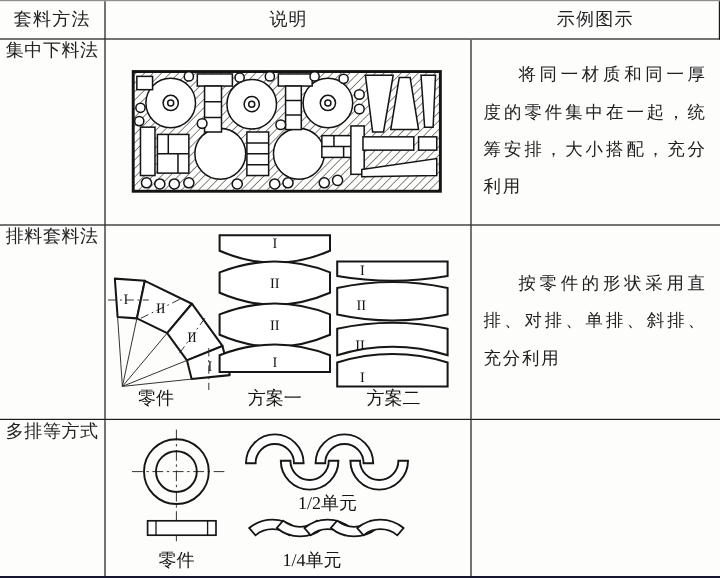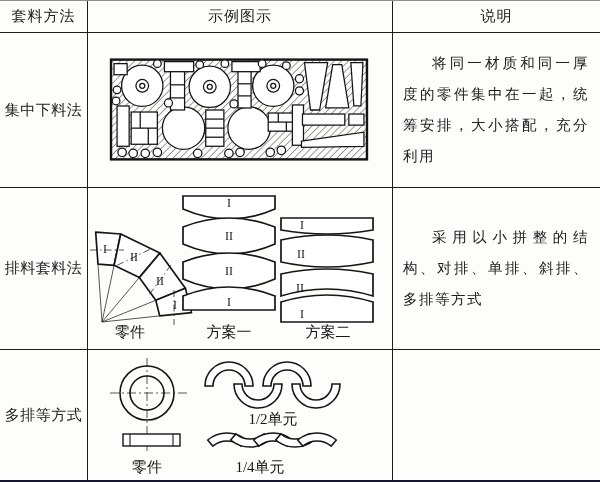--- a/index.html
+++ b/index.html
@@ -19,21 +19,21 @@
     background: #fdfdfc;
   }
   .cell { position: relative; }
   .bR { border-right: 1px solid #1c1c1c; }
   .bB { border-bottom: 1px solid #1c1c1c; }
   .hdr {
     display: flex; align-items: center; justify-content: center;
     font-size: 15px; letter-spacing: 1px; color: #222;
   }
   .method {
-    display: flex; align-items: center; justify-content: center;
+    display: flex; justify-content: center;
     font-size: 15px; letter-spacing: 0.5px; text-align: center; color: #222;
   }
   .fig {
     display: flex; align-items: center; justify-content: center;
   }
   .desc {
     display: flex; align-items: center;
     padding: 0 11px 0 10px;
   }
   .desc p {
@@ -49,25 +49,25 @@
   .mark { font-size: 12px; }
 </style>
 </head>
 <body>
 
 <div class="tbl">
 
   <div class="cell hdr bR bB">
     <span>套料方法</span>
   </div>
+  <div class="cell hdr bB">
+    <span>说明</span>
+  </div>
   <div class="cell hdr bR bB">
     <span>示例图示</span>
-  </div>
-  <div class="cell hdr bB">
-    <span>说明</span>
   </div>
 
   <div class="cell method bR bB">
     <span>集中下料法</span>
   </div>
   <div class="cell fig bR bB">
     <svg width="262" height="106" viewBox="0 0 260 104">
       <defs>
         <pattern id="hx" patternUnits="userSpaceOnUse" width="5" height="5" patternTransform="rotate(45)">
           <line x1="0" y1="0" x2="0" y2="5" stroke="#3a3a3a" stroke-width="1"></line>
@@ -207,21 +207,21 @@
       <g>
         <text class="mark" x="212" y="39" text-anchor="middle">I</text>
         <text class="mark" x="211" y="68" text-anchor="middle">II</text>
         <text class="mark" x="210" y="102" text-anchor="middle">II</text>
         <text class="mark" x="212" y="128" text-anchor="middle">I</text>
       </g>
       <text class="lbl" x="238" y="147" text-anchor="middle">方案二</text>
     </svg>
   </div>
   <div class="cell desc bB">
-    <p>采用以小拼整的结构、对排、单排、斜排、多排等方式</p>
+    <p>按零件的形状采用直排、对排、单排、斜排、充分利用</p>
   </div>
 
   <div class="cell method bR">
     <span>多排等方式</span>
   </div>
   <div class="cell fig bR">
     <svg width="300" height="128" viewBox="0 0 300 128">
 
       <g>
         <g stroke="#2a2a2a" stroke-width="0.8" stroke-dasharray="9 3 2 3" fill="none">

